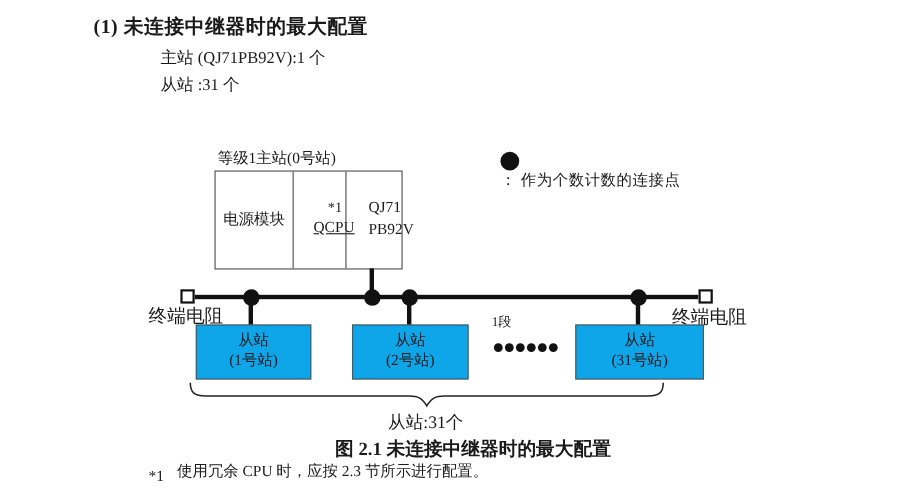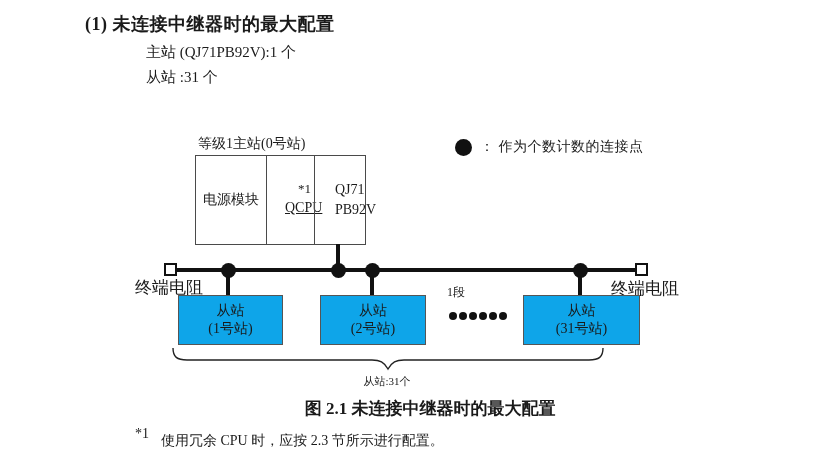--- a/index.html
+++ b/index.html
@@ -34,21 +34,21 @@
     background: #fff;
   }
   .cell { position: relative; height: 100%; font-size: 14px; }
   .cell + .cell { border-left: 1px solid #4a4a4a; }
   .cell-power { width: 70px; display: flex; align-items: center; justify-content: center; }
   .cell-cpu { width: 48px; }
   .cpu-note { position: absolute; top: 25px; right: 3px; font-size: 13px; }
   .cpu-text { position: absolute; top: 44px; left: 18px; text-decoration: underline; }
   .cell-pb { width: 51px; display: flex; flex-direction: column; justify-content: center; padding-left: 20px; line-height: 1.45; }
 
-  .legend { left: 455px; top: 138px; display: flex; align-items: flex-end; }
+  .legend { left: 455px; top: 138px; display: flex; align-items: flex-start; flex-direction: column; }
   .legend-dot { width: 17px; height: 17px; border-radius: 50%; background: #111; margin-right: 8px; }
   .legend-text { font-size: 14px; white-space: nowrap; letter-spacing: 0.5px; }
 
   .bus { left: 177px; top: 268px; width: 458px; height: 4px; background: #111; }
   .seg-label { left: 447px; top: 258px; font-size: 12px; white-space: nowrap; margin-top: 26px; }
 
   .terminator {
     width: 13px; height: 13px; background: #fff;
     border: 2px solid #111; top: 263px;
   }
@@ -85,29 +85,29 @@
   .slave-box.b1 { left: 178px; width: 105px; }
   .slave-box.b2 { left: 320px; width: 106px; }
   .slave-box.b3 { left: 523px; width: 117px; }
 
   .ellipsis { left: 449px; top: 312px; display: flex; gap: 2px; align-items: center; }
   .ellipsis .edot { width: 8px; height: 8px; border-radius: 50%; background: #111; }
 
   .brace-svg { left: 170px; top: 346px; }
   .brace-label {
     left: 387px; top: 374px; transform: translateX(-50%);
-    font-size: 11px; white-space: nowrap;
+    font-size: 16px; white-space: nowrap;
   }
 
   .caption {
     left: 430px; top: 397px; transform: translateX(-50%);
     font-size: 17px; font-weight: bold; white-space: nowrap;
   }
   .footnote-marker { left: 135px; top: 426px; font-size: 14px; }
-  .footnote-text { left: 161px; top: 432px; font-size: 14px; white-space: nowrap; }
+  .footnote-text { left: 161px; top: 420px; font-size: 14px; white-space: nowrap; }
 </style>
 </head>
 <body>
 
 <div class="page">
 
   <div class="abs heading">(1) 未连接中继器时的最大配置</div>
   <div class="abs spec-line l1">主站 (QJ71PB92V):1 个</div>
   <div class="abs spec-line l2">从站 :31 个</div>
 

